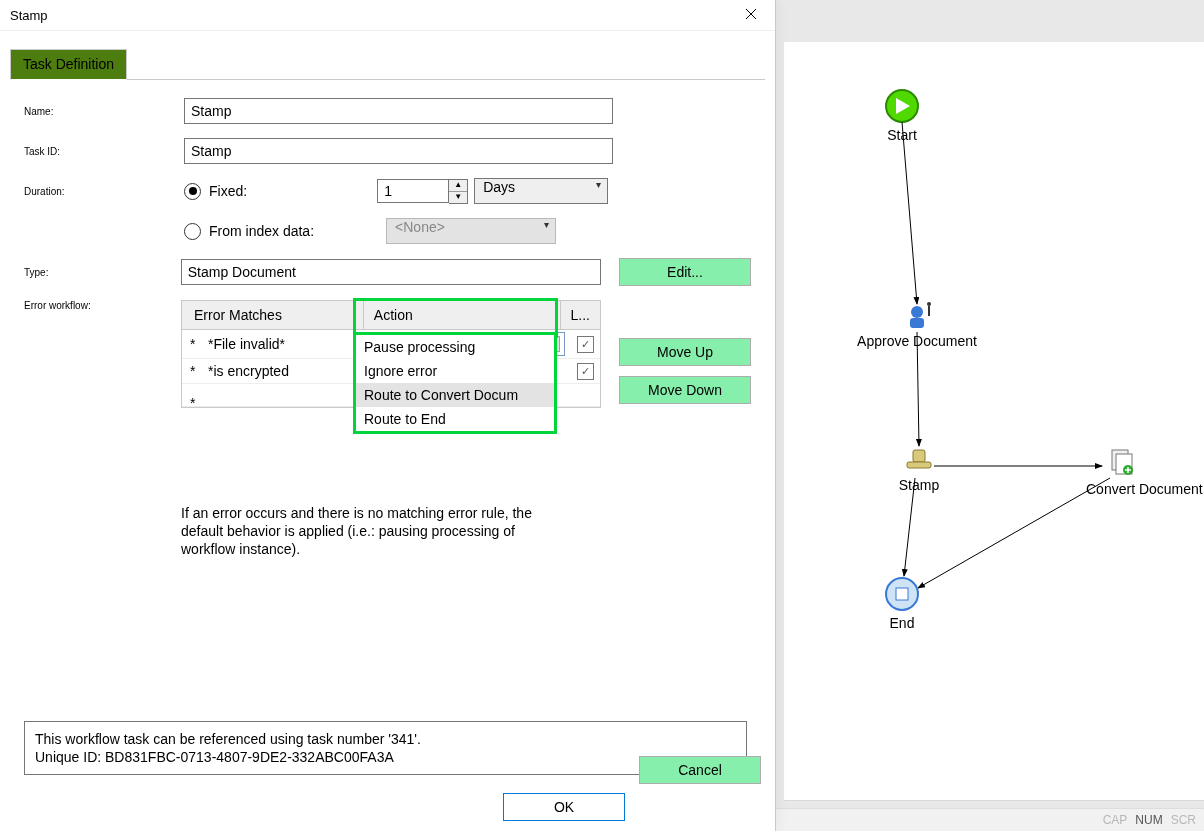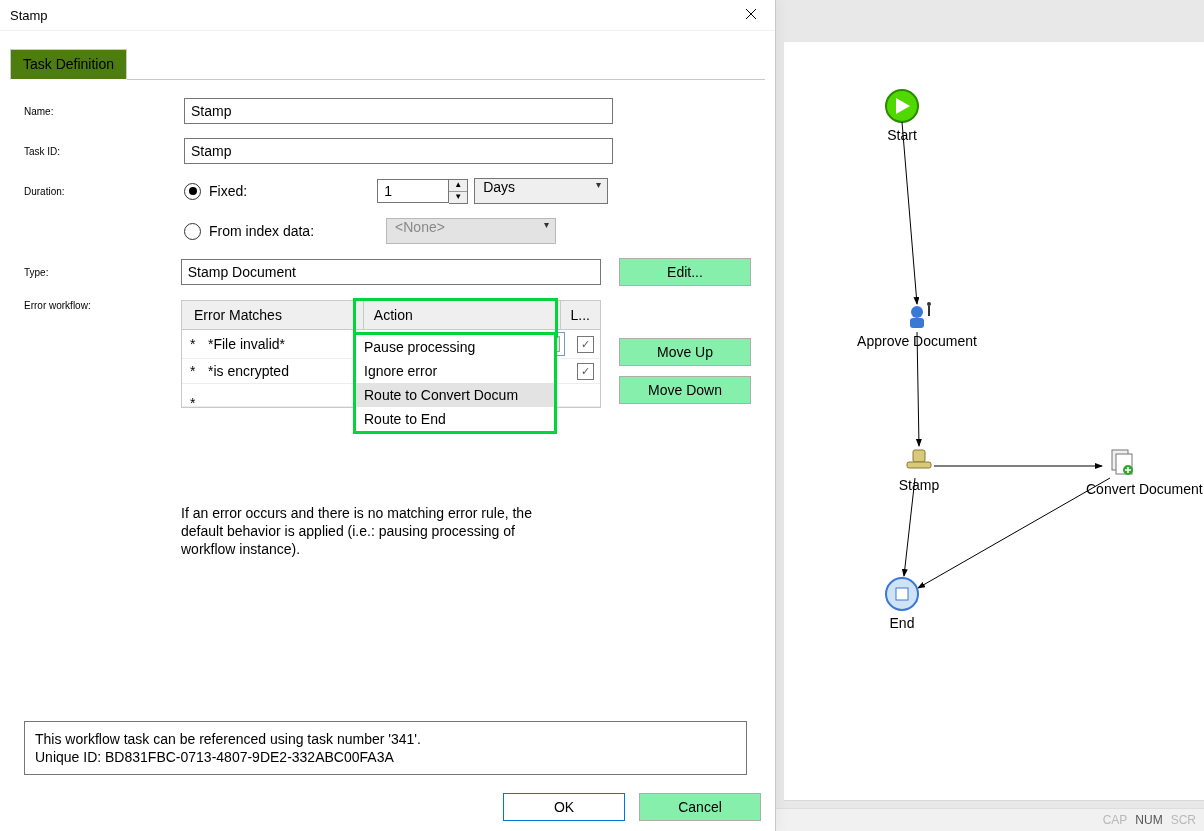--- a/index.html
+++ b/index.html
@@ -140,21 +140,21 @@
   .combo .chev { font-size: 10px; color: #333; }
   .combo.disabled { color: #888; background: #e3e3e3; border-color: #b9b9b9; }
 
   .btn {
     display: inline-flex; align-items: center; justify-content: center;
     height: 26px; min-width: 110px;
     border: 1px solid #adadad; background: #86efac;
     font-size: 14px; cursor: pointer;
     padding: 0 10px;
   }
-  .btn.primary { background: #fff; border: 1px solid #0078d7; }
+  .btn.primary { background: #fff; border: 1px solid #0078d7; margin-top: 37px; }
   .dlg-buttons {
     position: absolute;
     right: 14px; bottom: 10px;
     display: flex; gap: 14px;
   }
 
   .infobox {
     position: absolute;
     left: 24px; right: 28px; bottom: 56px;
     border: 1px solid #767676;

